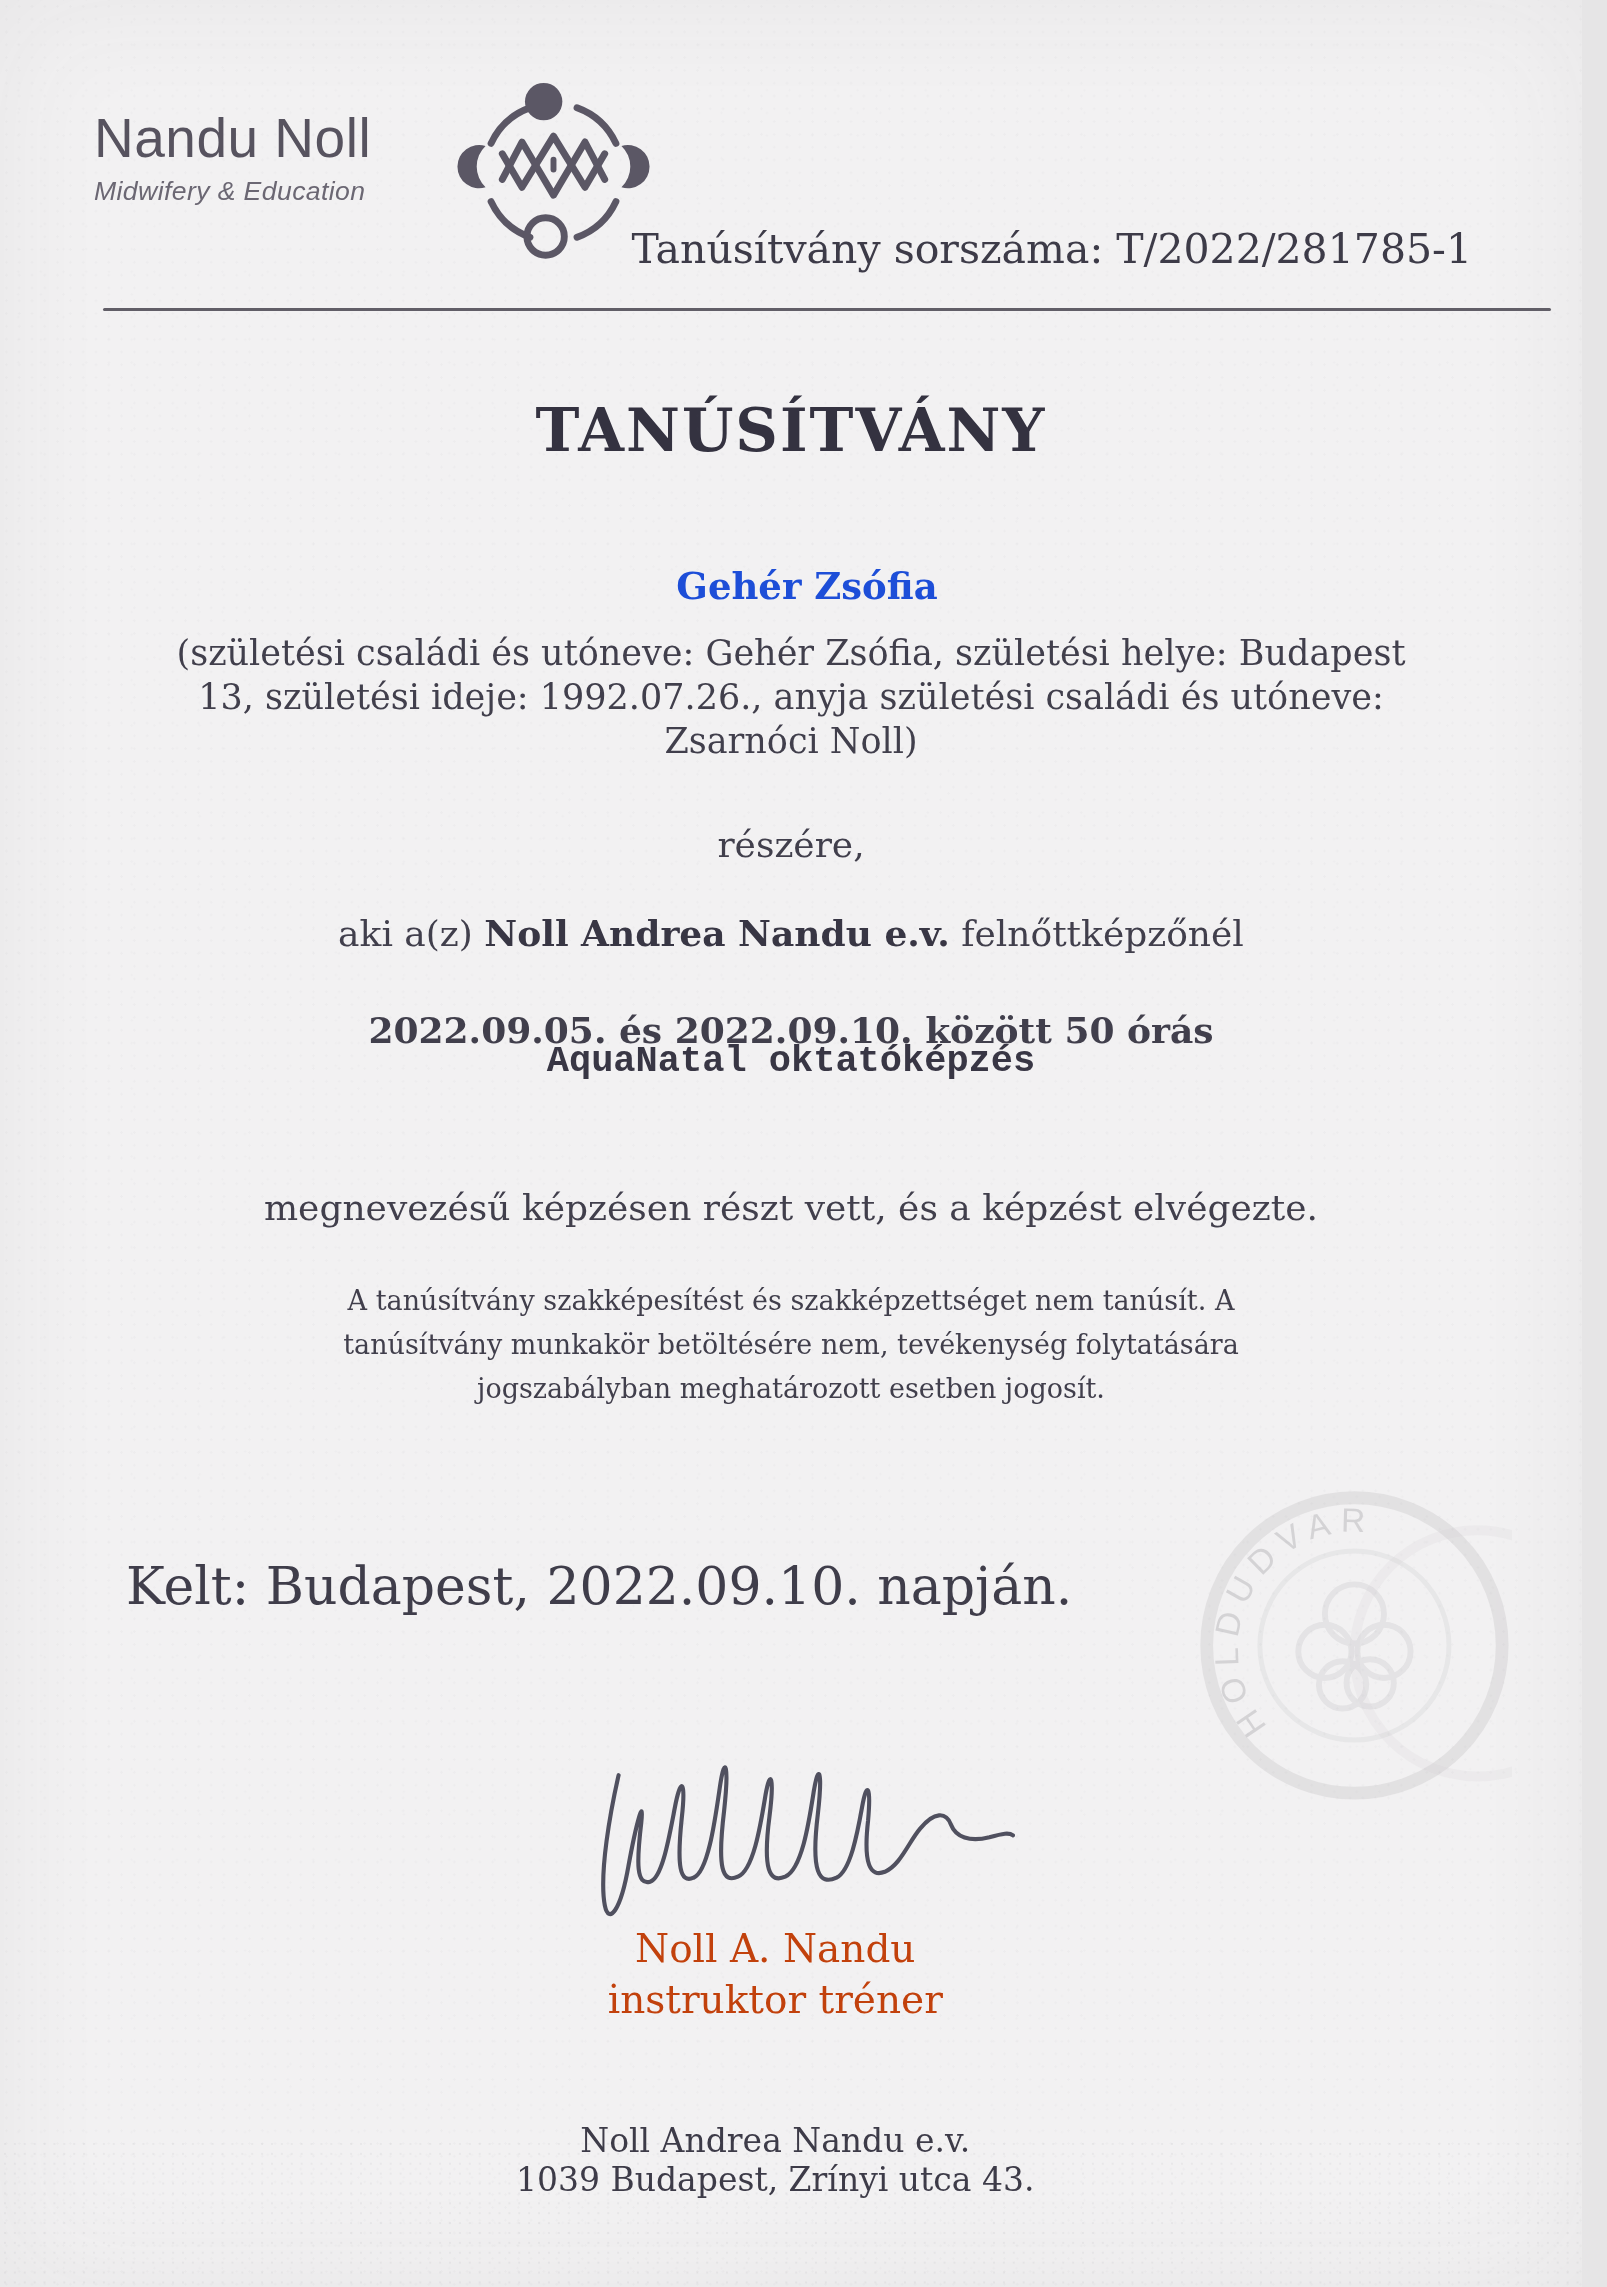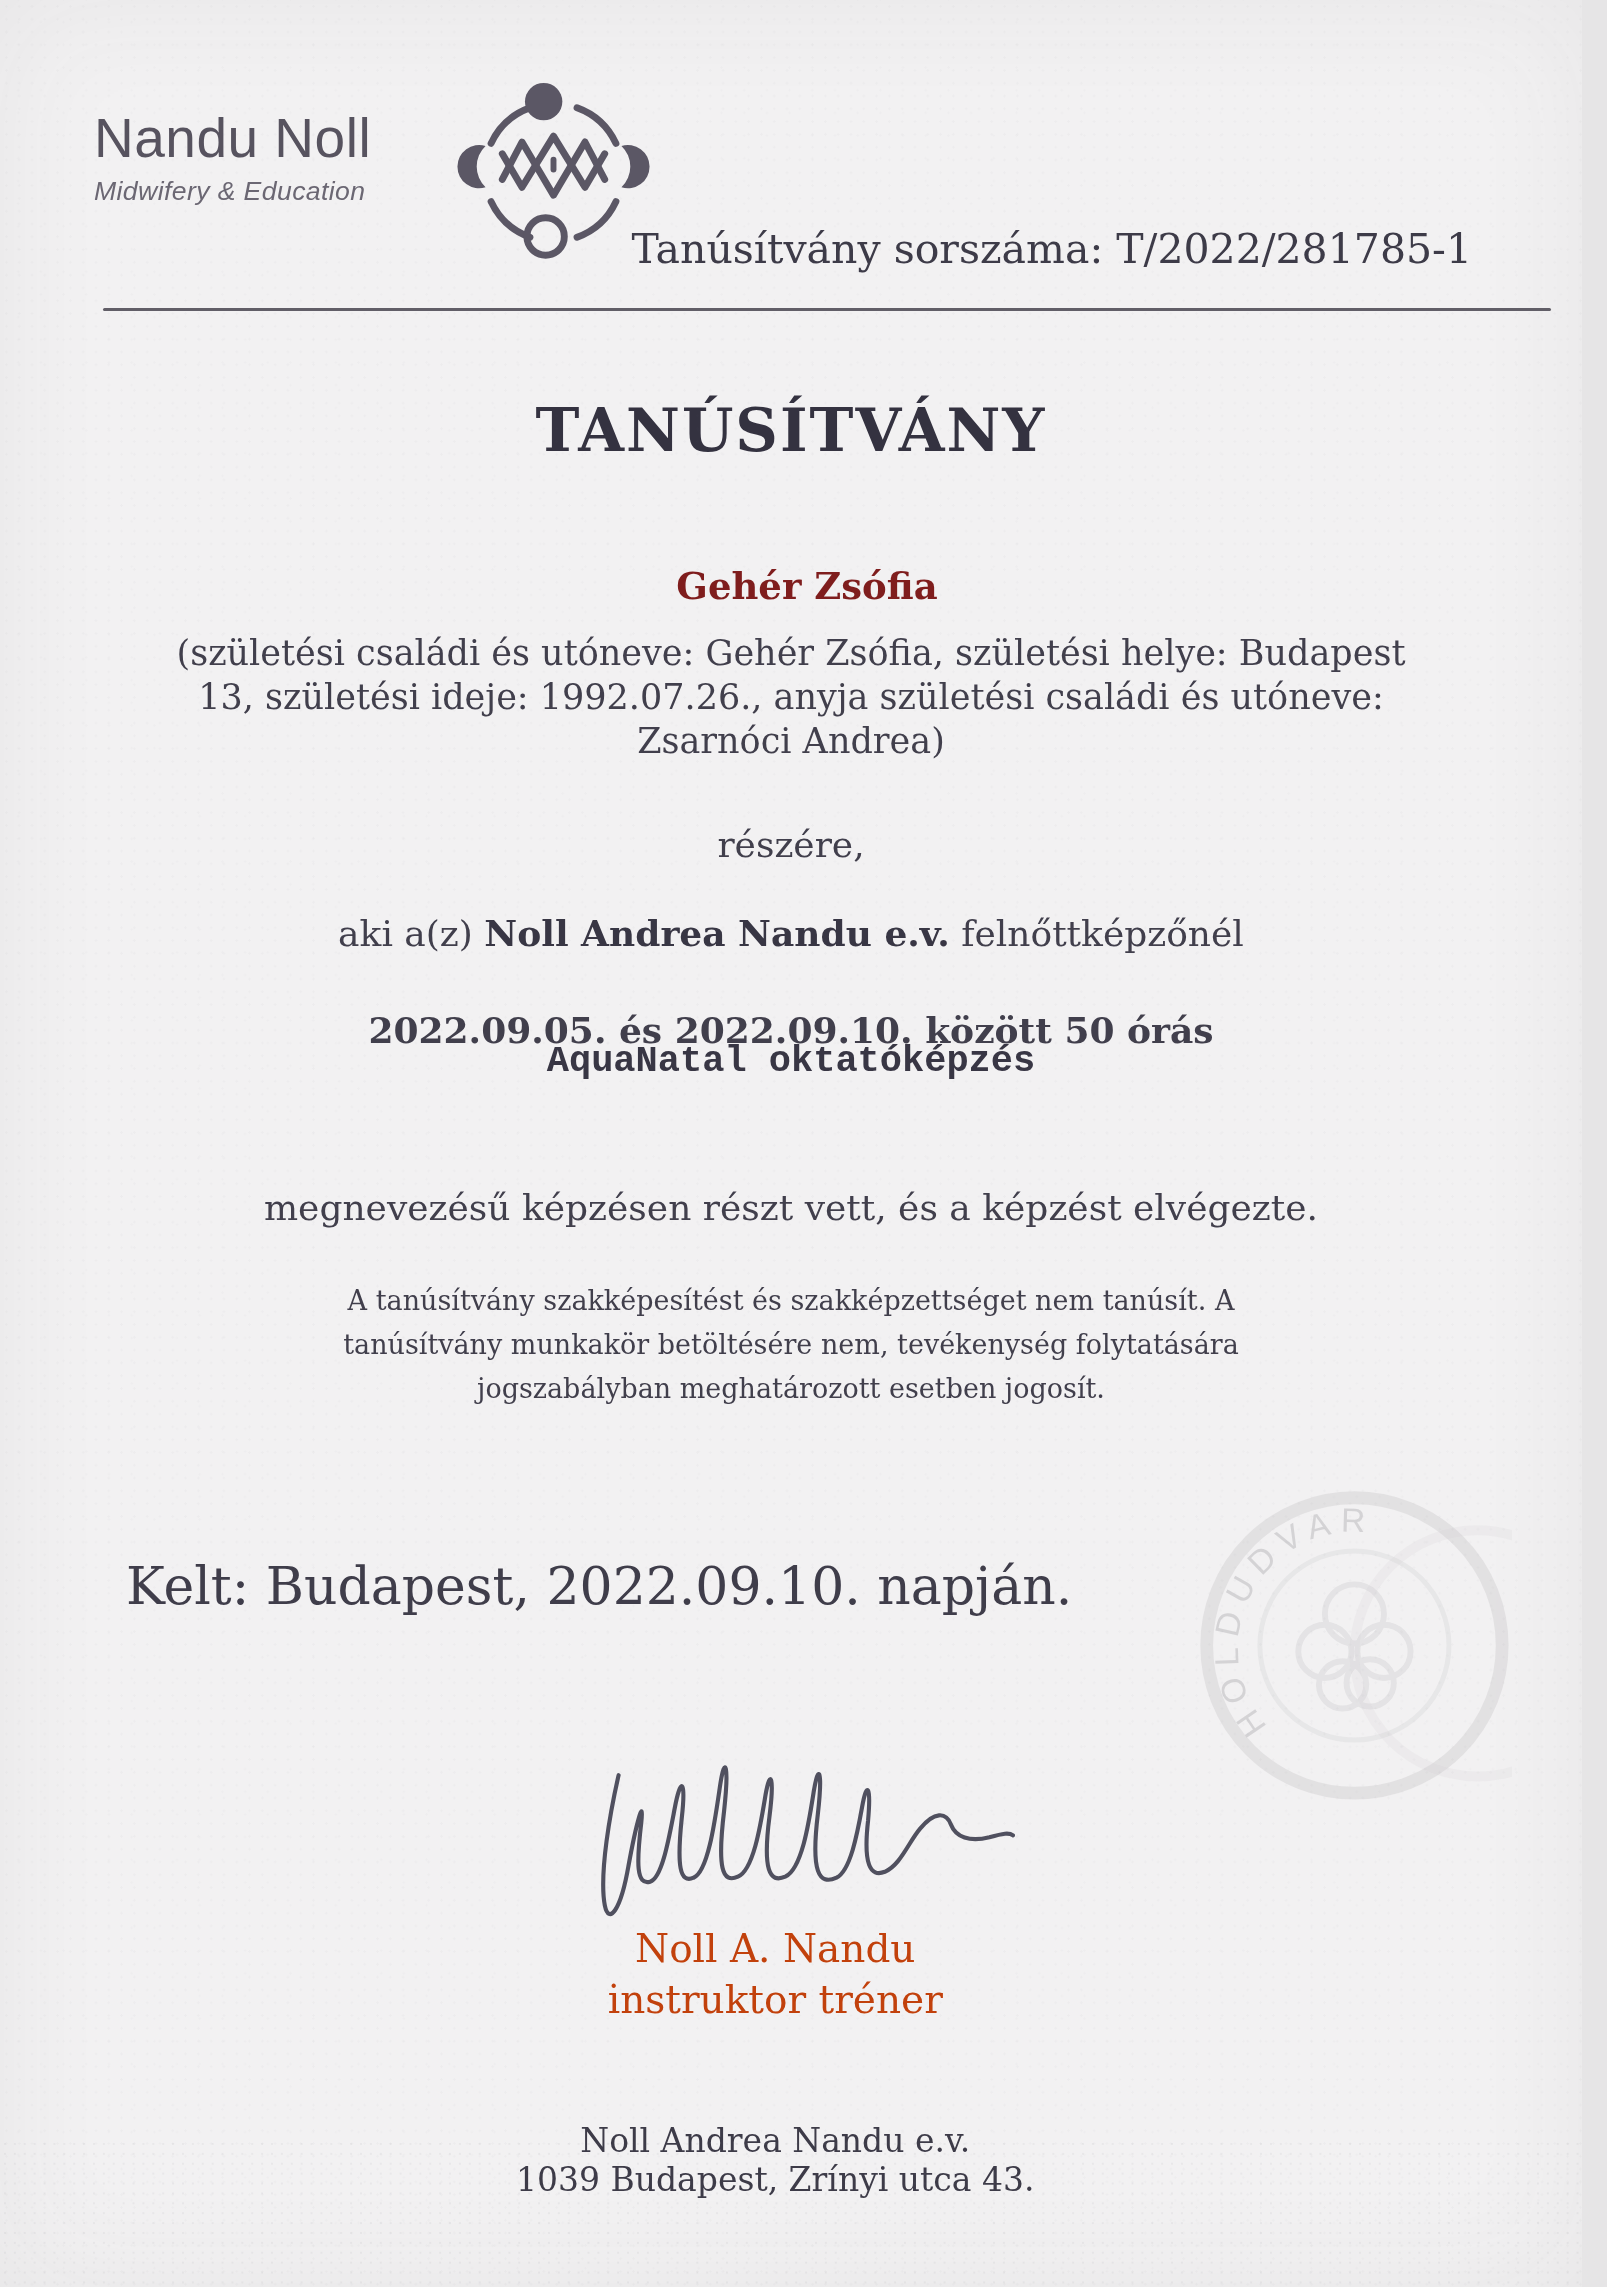--- a/index.html
+++ b/index.html
@@ -37,21 +37,21 @@
   .serial{position:absolute;right:110px;top:225px;font-size:41px;color:#3d3b48;}
 
   .rule{position:absolute;left:103px;top:308px;width:1448px;height:3px;background:#514e58;border-radius:2px;opacity:.9;}
 
   .title{position:absolute;left:0;right:0;top:396px;margin:0;text-align:center;
          font-size:59px;font-weight:bold;letter-spacing:2px;color:#343240;}
 
   .center-line{position:absolute;left:0;right:0;text-align:center;font-size:36px;color:#413f4c;}
   .bold{font-weight:bold;color:#383644;}
 
-  .name{top:564px;font-size:37px;font-weight:bold;color:#7f1d1d;padding-left:32px;}
+  .name{top:564px;font-size:37px;font-weight:bold;color:#1d4ed8;padding-left:32px;}
   .details{top:631px;line-height:44px;font-size:35px;}
   .reszere{top:824px;}
   .aki{top:912px;}
   .dates{top:1009px;font-weight:bold;}
   .course{top:1040px;font-size:37px;font-family:Liberation Mono, monospace;}
   .completion{top:1187px;}
   .disclaimer{top:1279px;line-height:44px;font-size:27px;}
 
   .kelt{position:absolute;left:126px;top:1556px;font-size:52px;color:#3f3d4a;}
 
@@ -101,21 +101,21 @@
 
   <div class="rule"></div>
 
   <h1 class="title">TANÚSÍTVÁNY</h1>
 
   <div class="center-line name">Gehér Zsófia</div>
 
   <div class="center-line details">
     <div>(születési családi és utóneve: Gehér Zsófia, születési helye: Budapest</div>
     <div>13, születési ideje: 1992.07.26., anyja születési családi és utóneve:</div>
-    <div>Zsarnóci Andrea)</div>
+    <div>Zsarnóci Noll)</div>
   </div>
 
   <div class="center-line reszere">részére,</div>
 
   <div class="center-line aki"><span>aki a(z) </span><span class="bold">Noll Andrea Nandu e.v.</span><span> felnőttképzőnél</span></div>
 
   <div class="center-line dates">2022.09.05. és 2022.09.10. között 50 órás</div>
 
   <div class="center-line course bold">AquaNatal oktatóképzés</div>
 

